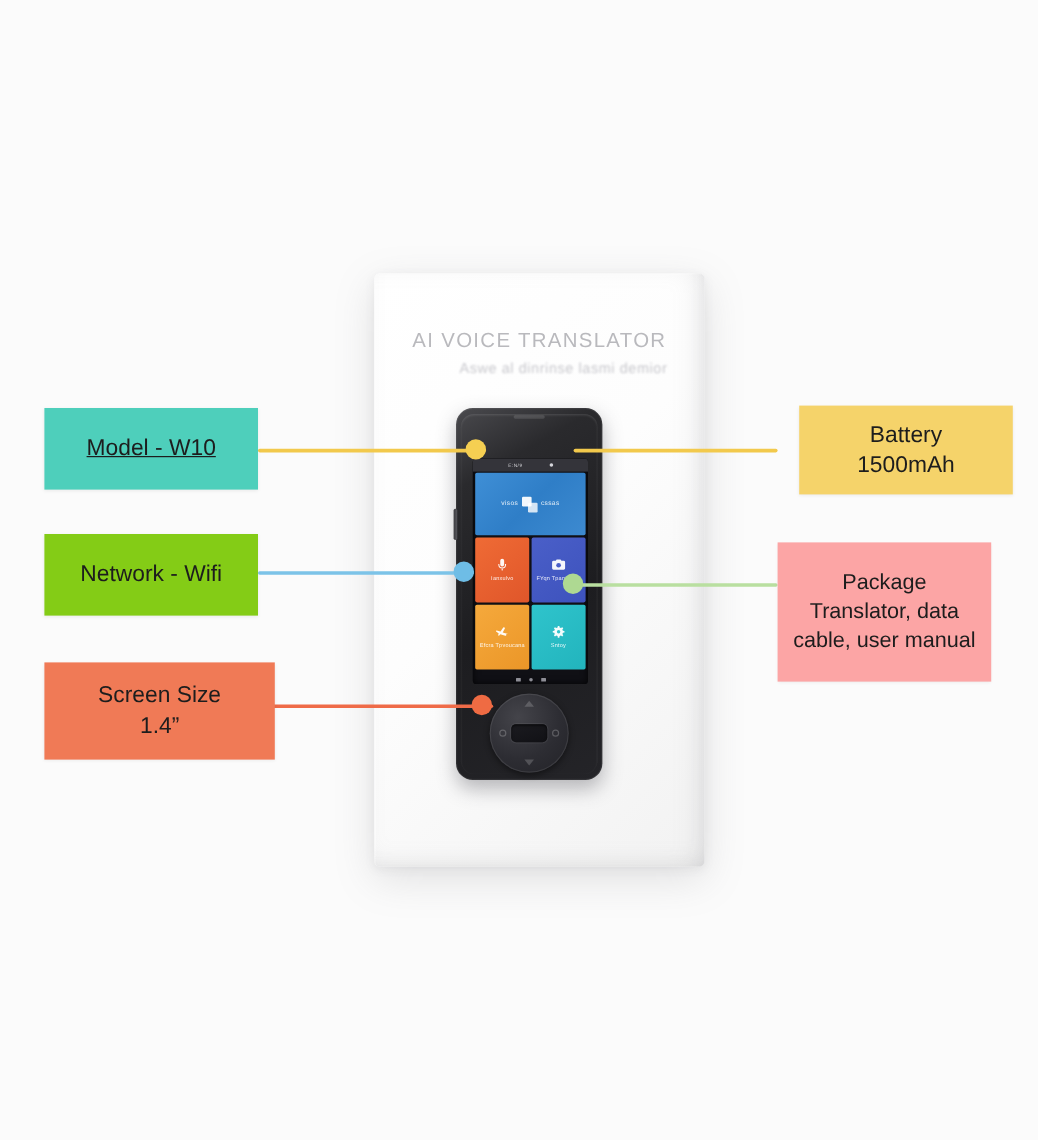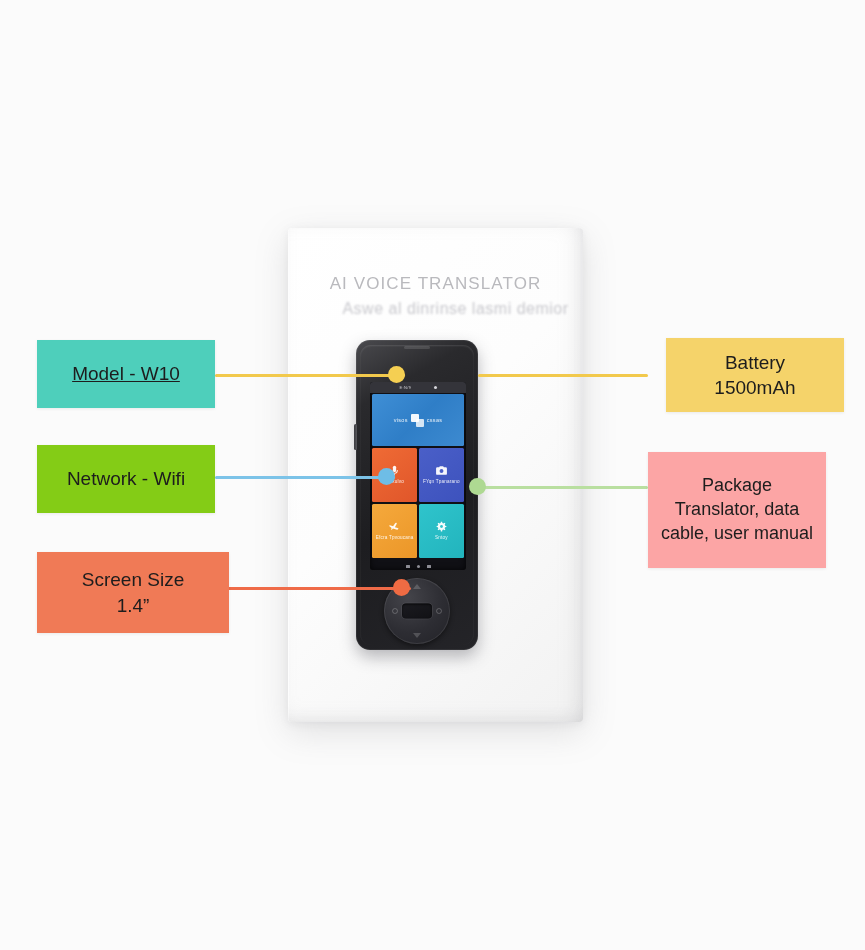--- a/index.html
+++ b/index.html
@@ -14,29 +14,28 @@
     position: relative;
     width: 865px;
     height: 950px;
     background: #fbfbfb;
     overflow: hidden;
   }
 
   
   #product-box {
     position: absolute;
-    left: 288px;
+    left: 312px;
     top: 228px;
     width: 275px;
     height: 494px;
     background: linear-gradient(135deg, #ffffff 0%, #fdfdfd 45%, #f2f2f2 100%);
     border-radius: 4px;
     box-shadow: 0 10px 34px rgba(120,120,125,0.20),
                 0 2px 8px rgba(120,120,125,0.10);
-    padding-left: 20px;
   }
   #box-inner-edge {
     position: absolute;
     left: 0; top: 0;
     width: 100%; height: 100%;
     border-radius: 4px;
     box-shadow: inset -14px 0 26px -16px rgba(150,150,155,0.38),
                 inset 0 -12px 22px -14px rgba(150,150,155,0.25),
                 inset 1px 1px 0 rgba(255,255,255,0.9);
     pointer-events: none;
@@ -52,21 +51,21 @@
     color: #b9b9bd;
     font-weight: 400;
     filter: blur(0.35px);
     white-space: nowrap;
   }
   #box-subtitle {
     position: absolute;
     left: 0; right: 0;
     top: 72px;
     text-align: center;
-    font-size: 16px;
+    font-size: 12px;
     letter-spacing: 0.5px;
     color: #c8c8cd;
     filter: blur(0.9px);
     white-space: nowrap;
     margin-left: 40px;
   }
 
   
   #device {
     position: absolute;

